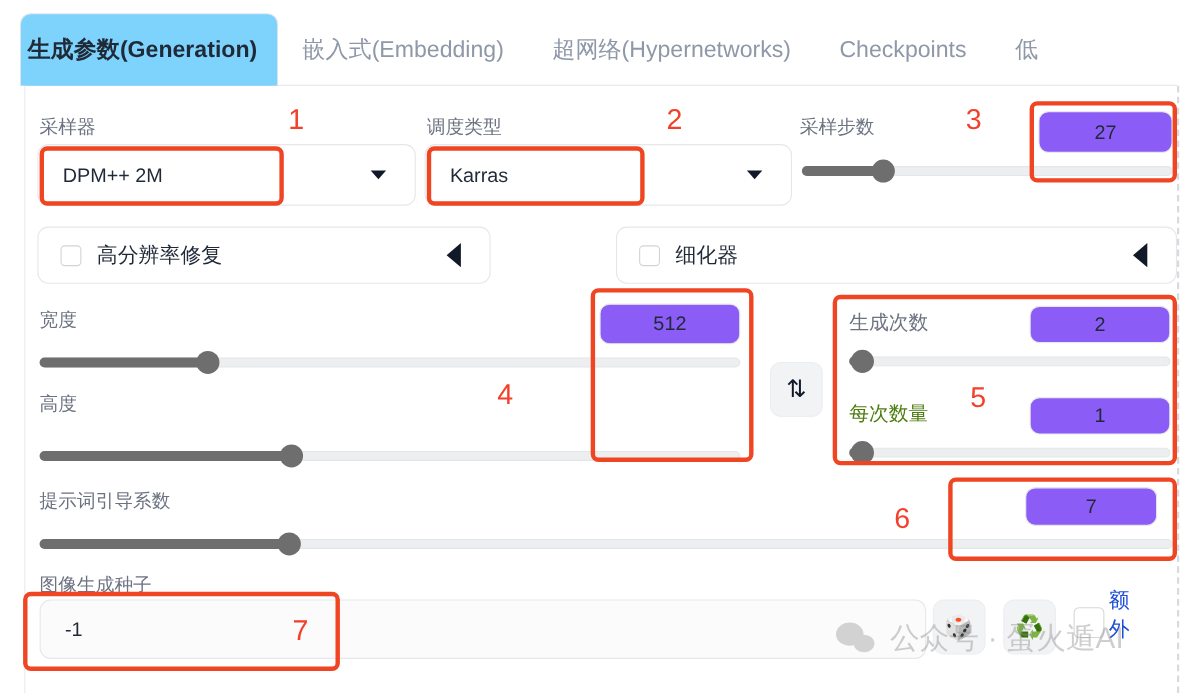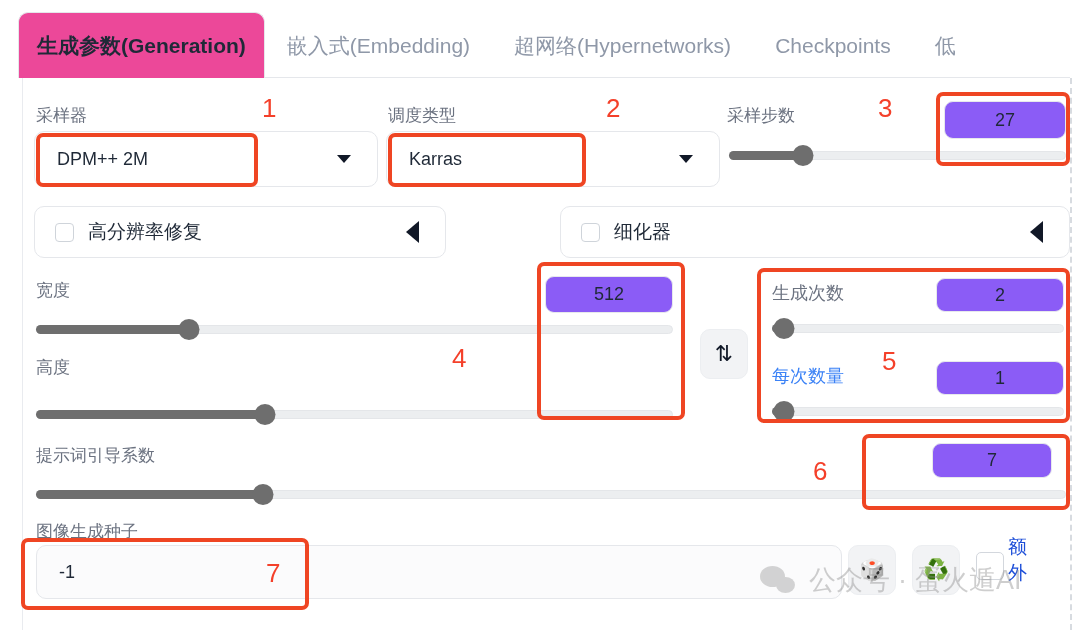--- a/index.html
+++ b/index.html
@@ -25,25 +25,25 @@
   .tab {
     font-size: 21px;
     color: #8f98a8;
     padding: 0 22px 22px 22px;
     white-space: nowrap;
     line-height: 1;
   }
   .tab.active {
     color: #1f2937;
     font-weight: 600;
-    background: #ec4899;
+    background: #7dd3fc;
     border: 1px solid #e5e7eb;
     border-bottom: none;
     border-radius: 10px 10px 0 0;
-    padding: 22px 18px 22px 18px;
+    padding: 22px 18px 22px 6px;
     margin-left: -4px;
     position: relative;
     z-index: 3;
   }
   .tabline {
     position: absolute; left: 22px; top: 77px;
     width: 1048px; height: 1px;
     background: #e5e7eb;
   }
 
@@ -283,21 +283,21 @@
   </div>
 
   <div class="fieldlabel" style="left:772px; top:281px; font-size:18px; color:#6b7280;">生成次数</div>
   <div class="numbox" style="left:936px; top:278px; width:128px; height:34px;">2</div>
   <div class="slider" style="left:772px; top:319px; width:292px;">
     <div class="track"></div>
     <div class="fill" style="width:4%;"></div>
     <div class="thumb" style="left:4%;"></div>
   </div>
 
-  <div class="fieldlabel" style="left:772px; top:364px; font-size:18px; color:#3b82f6;">每次数量</div>
+  <div class="fieldlabel" style="left:772px; top:364px; font-size:18px; color:#4d7c0f;">每次数量</div>
   <div class="numbox" style="left:936px; top:361px; width:128px; height:34px;">1</div>
   <div class="slider" style="left:772px; top:402px; width:292px;">
     <div class="track"></div>
     <div class="fill" style="width:4%;"></div>
     <div class="thumb" style="left:4%;"></div>
   </div>
 
   <div class="fieldlabel" style="left:36px; top:444px;">提示词引导系数</div>
   <div class="numbox" style="left:932px; top:443px; width:120px; height:35px;">7</div>
   <div class="slider" style="left:36px; top:485px; width:1030px;">

